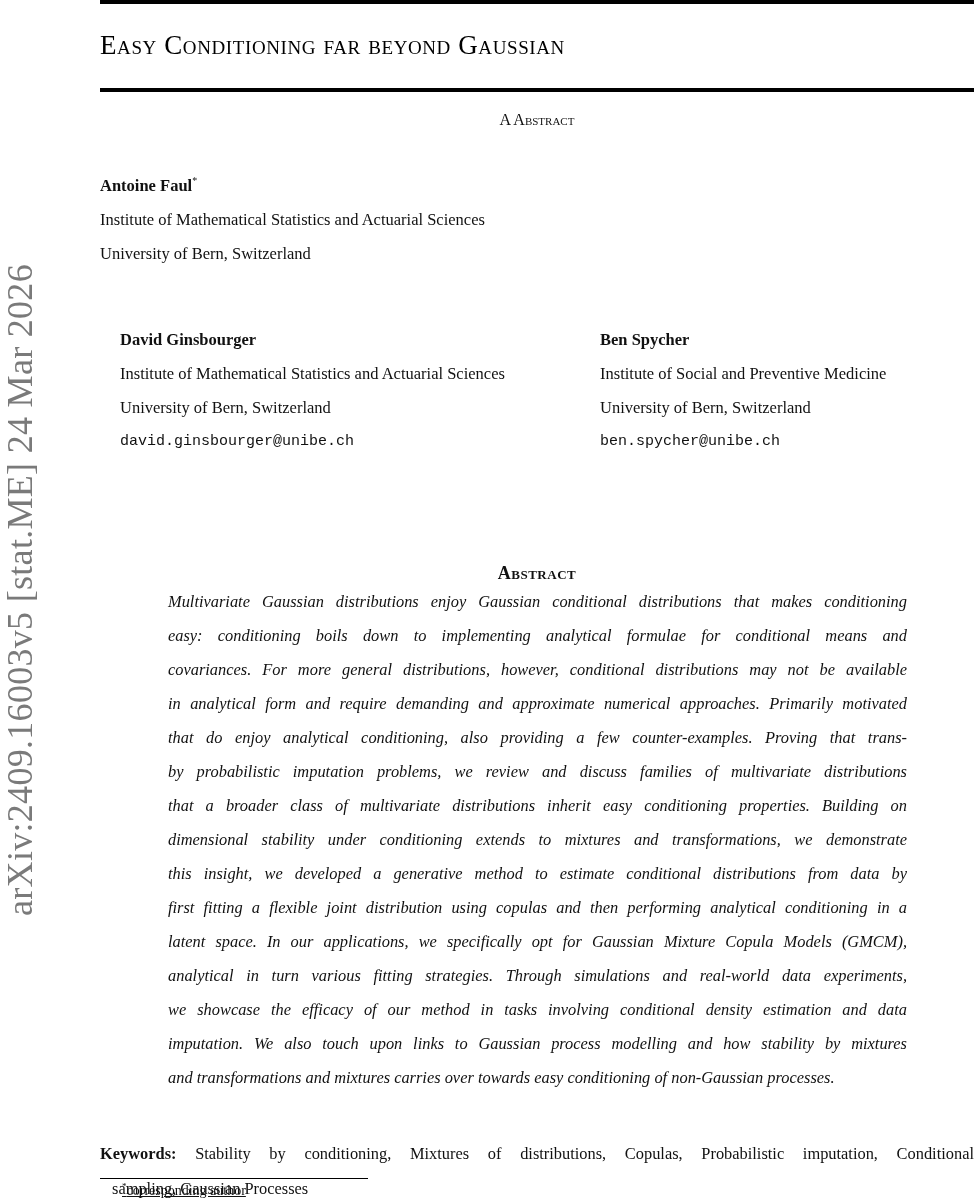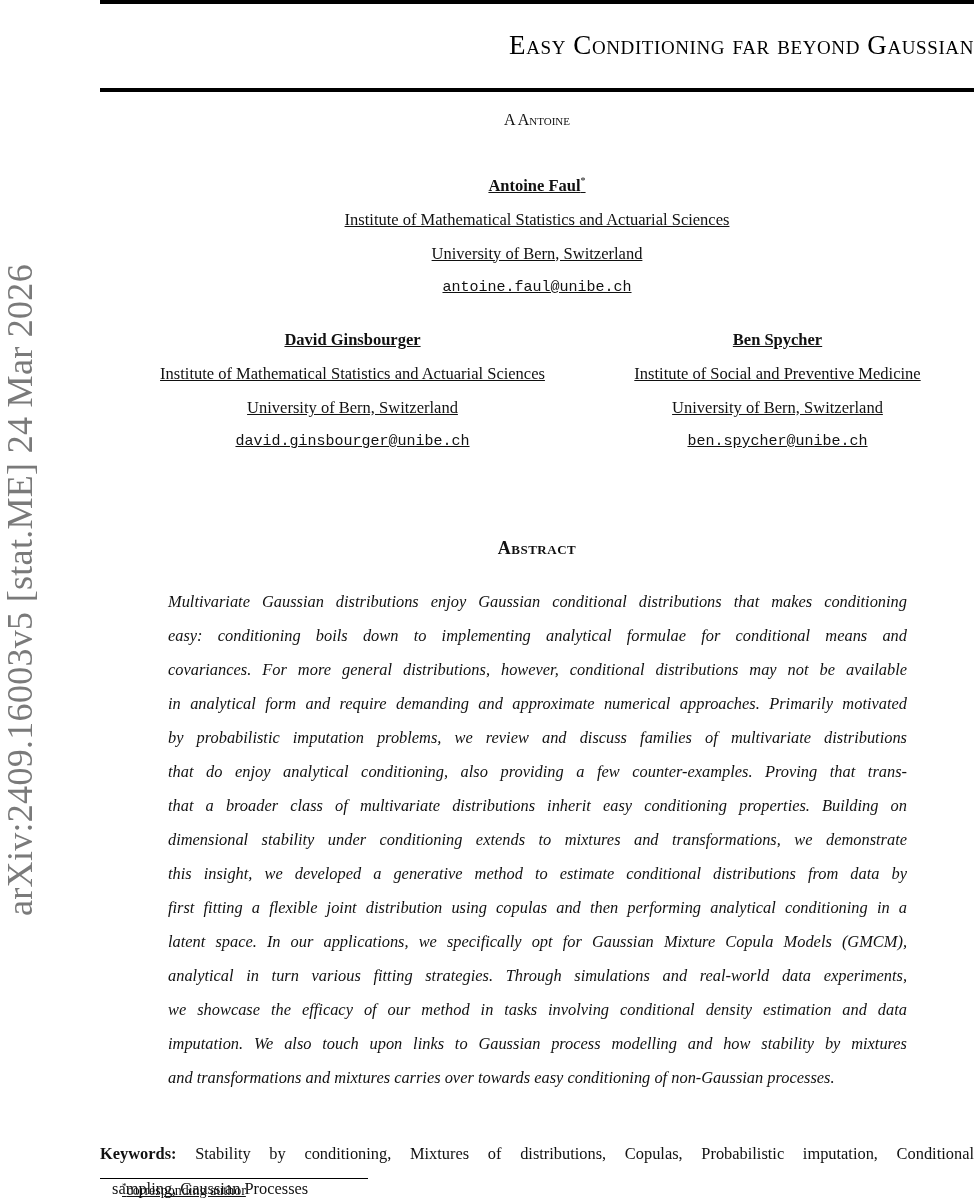--- a/index.html
+++ b/index.html
@@ -47,62 +47,61 @@
       right: 0;
       top: 88px;
       height: 4px;
       background: #000;
     }
     .title {
       position: absolute;
       left: 100px;
       right: 0;
       top: 30px;
-      text-align: right;
+      text-align: left;
       font-size: 27px;
       font-variant: small-caps;
       letter-spacing: 0.6px;
       color: #000;
     }
     .preprint {
       position: absolute;
       left: 100px;
       right: 0;
       top: 111px;
       text-align: center;
       font-size: 16px;
       font-variant: small-caps;
     }
     .author-block {
       position: absolute;
-      text-align: center;
+      text-align: left;
       font-size: 16.5px;
       line-height: 34px;
-      text-decoration: underline;
     }
     .author-block .name {
       font-weight: bold;
     }
     .author-block .name sup {
       font-weight: normal;
       font-size: 10px;
     }
     .author-block .email {
       font-family: "Liberation Mono", "DejaVu Sans Mono", monospace;
       font-size: 15px;
     }
     .author-main { left: 100px; right: 0; top: 164px; }
     .author-left { left: 120px; width: 465px; top: 323px; }
     .author-right { left: 600px; width: 355px; top: 323px; }
 
     .abstract-heading {
       position: absolute;
       left: 100px;
       right: 0;
-      top: 538px;
+      top: 563px;
       text-align: center;
       font-weight: bold;
       font-size: 18px;
       font-variant: small-caps;
       letter-spacing: 0.5px;
     }
     .abstract-body {
       position: absolute;
       left: 168px;
       width: 739px;
@@ -159,27 +158,26 @@
 <body>
 
 <div class="arxiv-stamp">
   <span>arXiv:2409.16003v5  [stat.ME]  24 Mar 2026</span>
 </div>
 
 <div class="rule-top"></div>
 <h1 class="title" style="margin:0;font-weight:normal;">Easy Conditioning far beyond Gaussian</h1>
 <div class="rule-bottom"></div>
 
-<div class="preprint">A Antoine</div>
+<div class="preprint">A Abstract</div>
 
 <div class="author-block author-main">
   <div class="name"><span>Antoine  Faul</span><sup>*</sup></div>
   <div>Institute of Mathematical Statistics and Actuarial Sciences</div>
   <div>University of Bern, Switzerland</div>
-  <div class="email">antoine.faul@unibe.ch</div>
 </div>
 
 <div class="author-block author-left">
   <div class="name">David  Ginsbourger</div>
   <div>Institute of Mathematical Statistics and Actuarial Sciences</div>
   <div>University of Bern, Switzerland</div>
   <div class="email">david.ginsbourger@unibe.ch</div>
 </div>
 
 <div class="author-block author-right">
@@ -189,22 +187,22 @@
   <div class="email">ben.spycher@unibe.ch</div>
 </div>
 
 <div class="abstract-heading">Abstract</div>
 
 <div class="abstract-body">
   <span class="line">Multivariate Gaussian distributions enjoy Gaussian conditional distributions that makes conditioning</span>
   <span class="line">easy:  conditioning boils down to implementing analytical formulae for conditional means and</span>
   <span class="line">covariances. For more general distributions, however, conditional distributions may not be available</span>
   <span class="line">in analytical form and require demanding and approximate numerical approaches. Primarily motivated</span>
+  <span class="line">that do enjoy analytical conditioning, also providing a few counter-examples.  Proving that trans-</span>
   <span class="line">by probabilistic imputation problems, we review and discuss families of multivariate distributions</span>
-  <span class="line">that do enjoy analytical conditioning, also providing a few counter-examples.  Proving that trans-</span>
   <span class="line">that a broader class of multivariate distributions inherit easy conditioning properties.  Building on</span>
   <span class="line">dimensional stability under conditioning extends to mixtures and transformations, we demonstrate</span>
   <span class="line">this insight, we developed a generative method to estimate conditional distributions from data by</span>
   <span class="line">first fitting a flexible joint distribution using copulas and then performing analytical conditioning in a</span>
   <span class="line">latent space.  In our applications, we specifically opt for Gaussian Mixture Copula Models (GMCM),</span>
   <span class="line">analytical in turn various fitting strategies.  Through simulations and real-world data experiments,</span>
   <span class="line">we showcase the efficacy of our method in tasks involving conditional density estimation and data</span>
   <span class="line">imputation.  We also touch upon links to Gaussian process modelling and how stability by mixtures</span>
   <span class="line last">and transformations and mixtures carries over towards easy conditioning of non-Gaussian processes.</span>
 </div>

